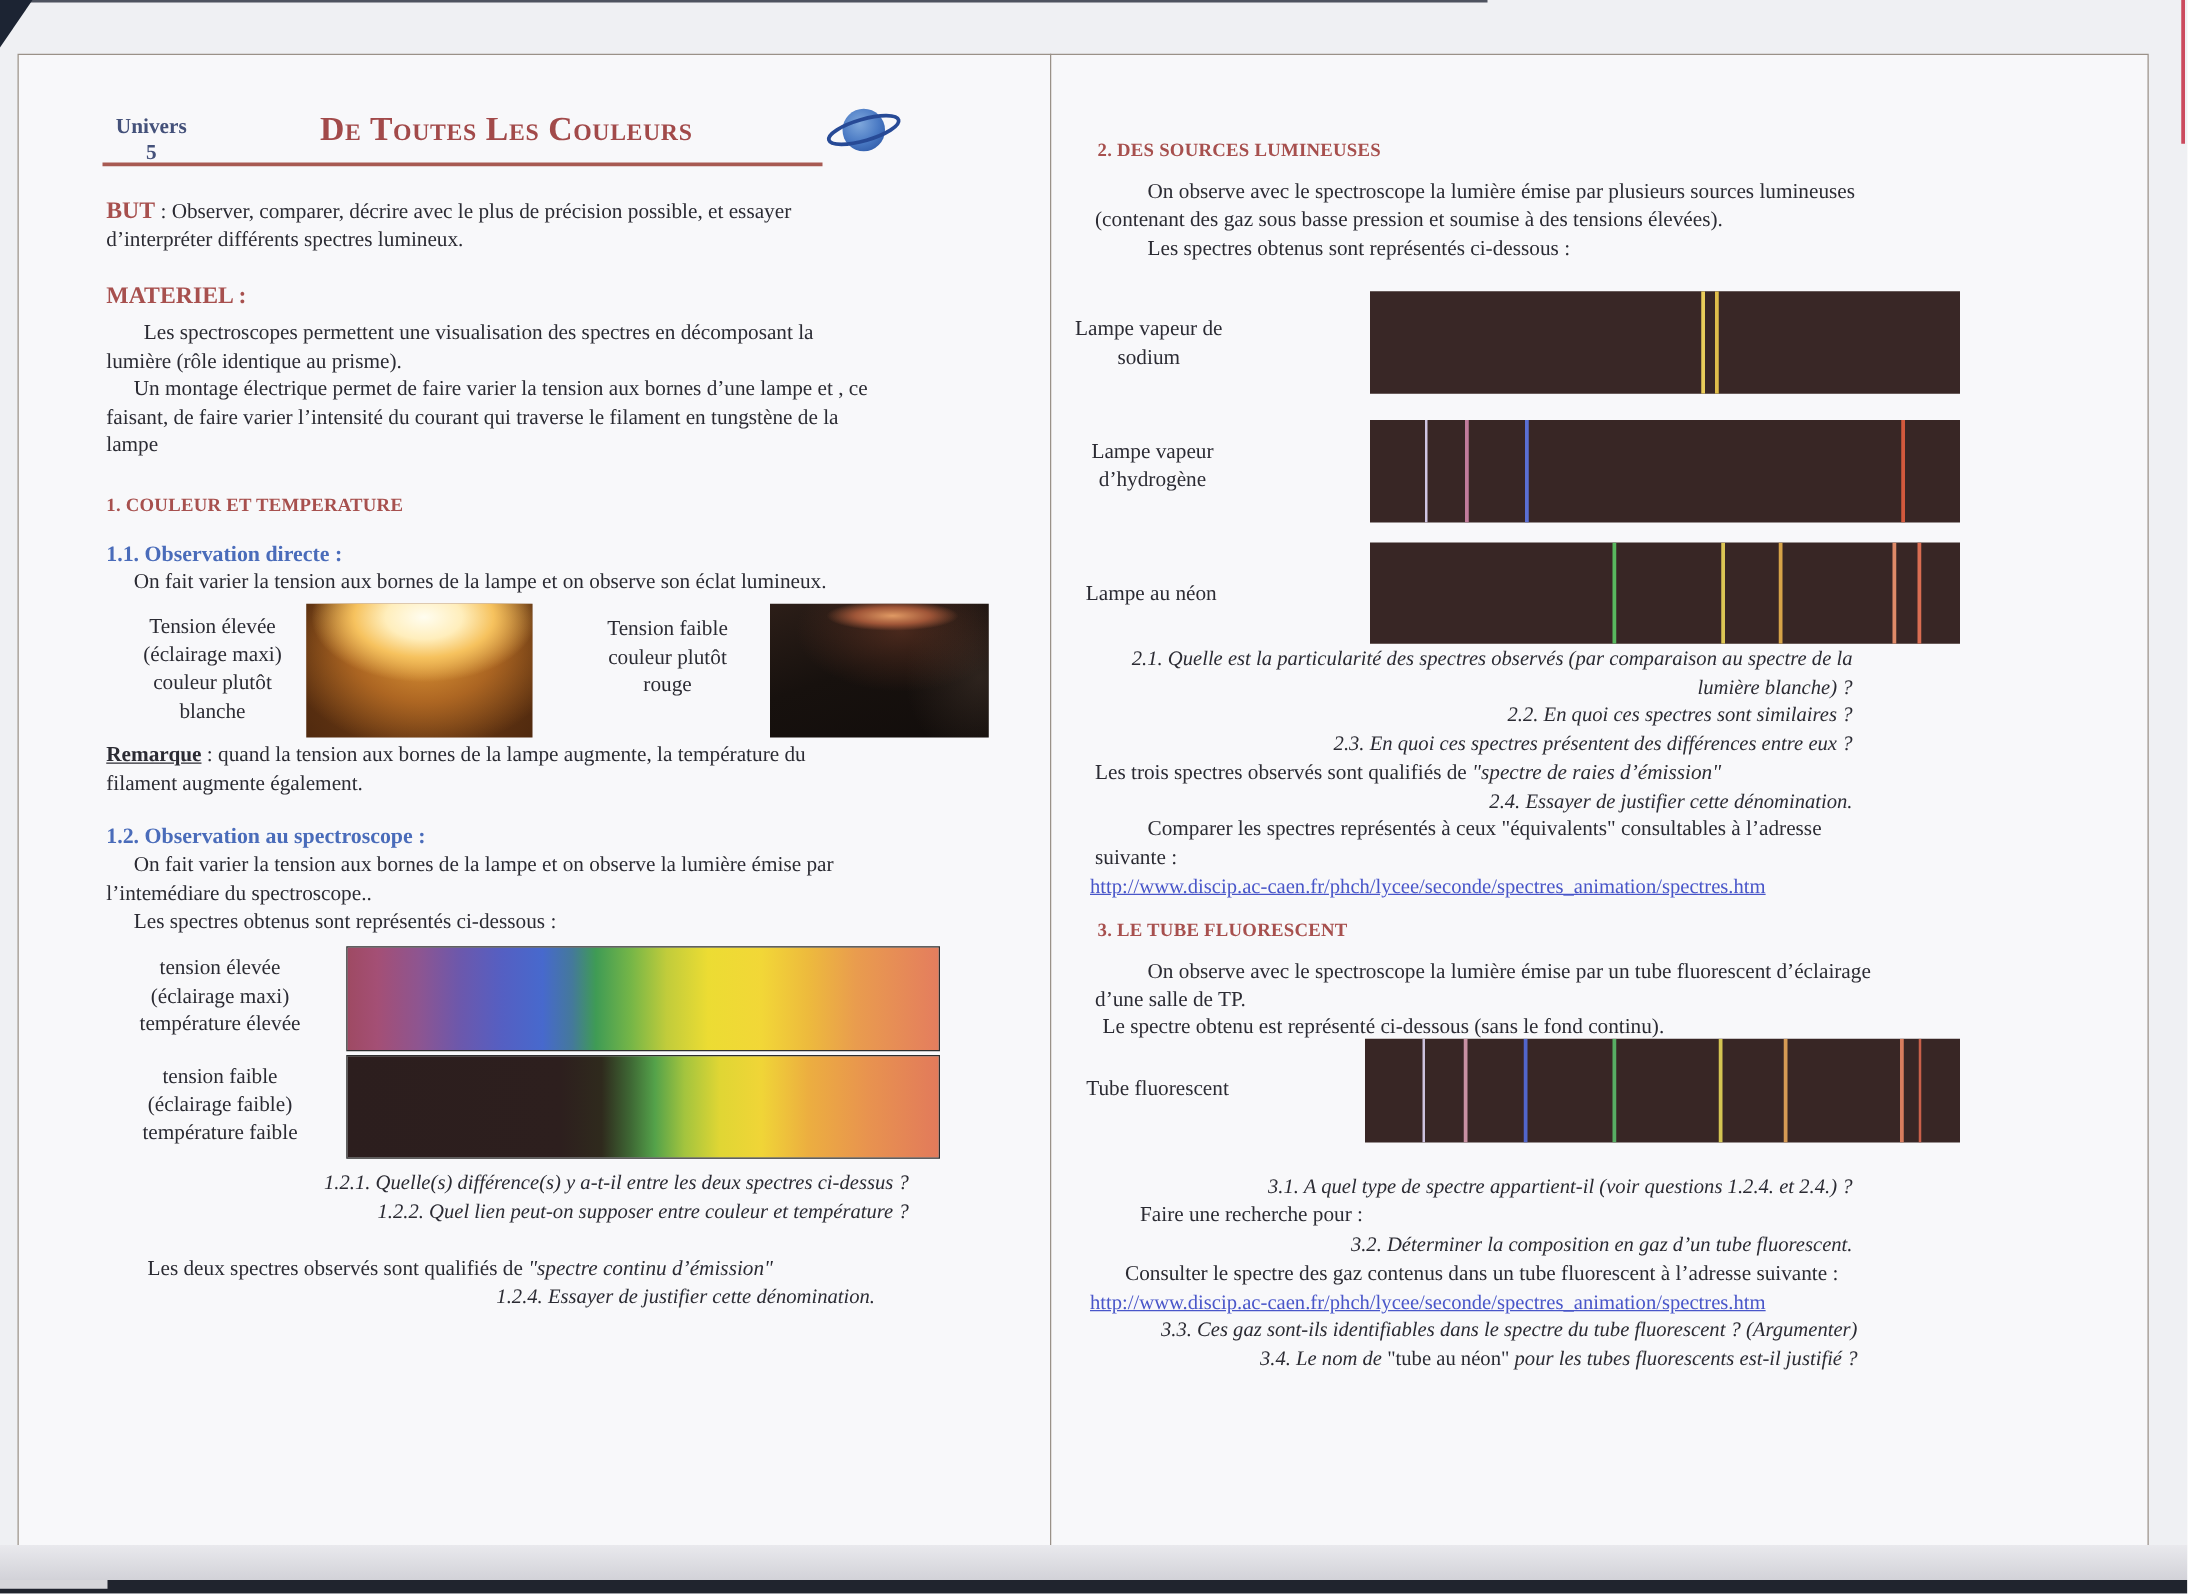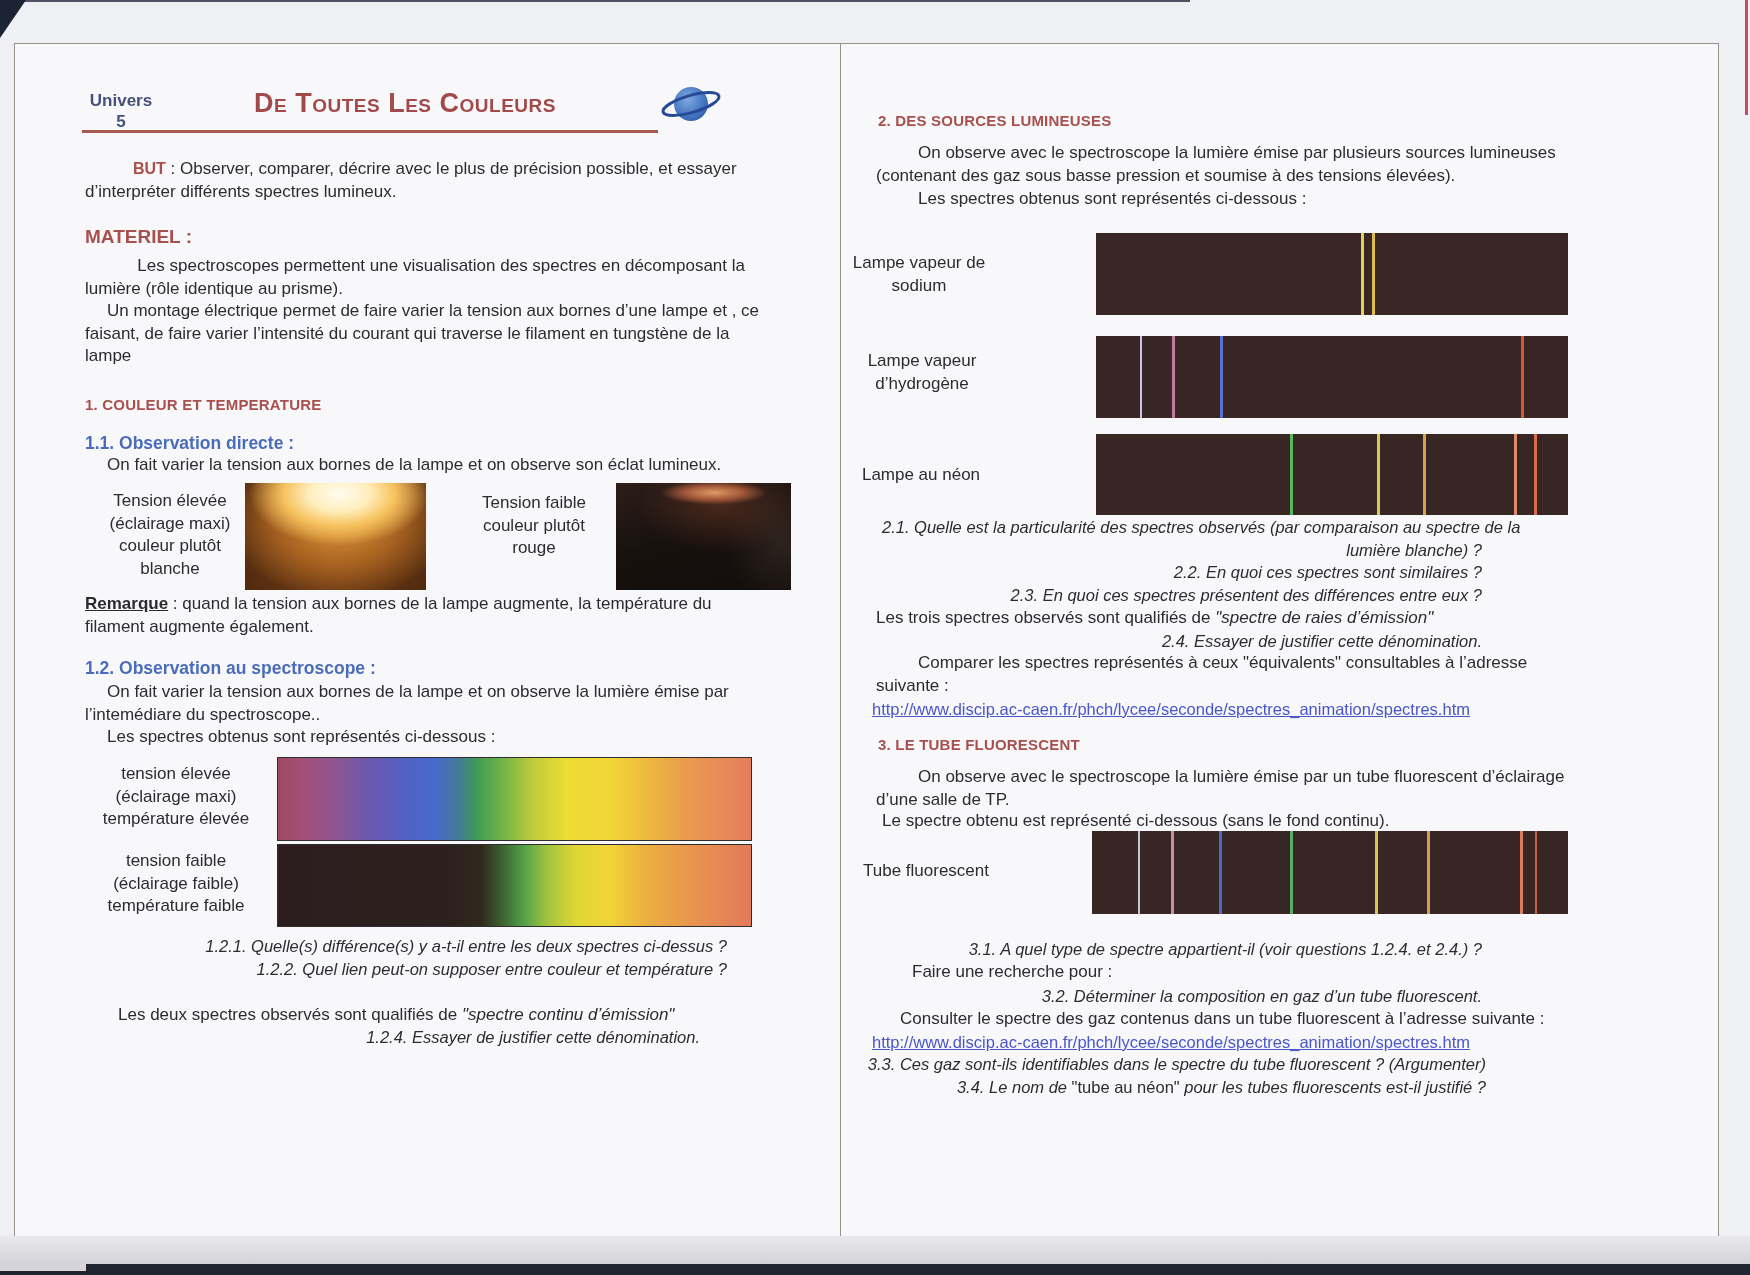--- a/index.html
+++ b/index.html
@@ -1,37 +1,37 @@
 <!DOCTYPE html>
 <html><head>
 <meta charset="utf-8">
 <style>
   html,body{margin:0;padding:0;}
   .stage{position:relative;width:1750px;height:1275px;background:#eff0f3;
-         font-family:Liberation Sans, sans-serif;color:#2b2b33;overflow:hidden;}
+         font-family:Liberation Serif, serif;color:#2b2b33;overflow:hidden;}
   .sheet{position:absolute;left:14px;top:43px;width:1703px;height:1192px;
          background:#f8f8fa;border:1px solid #9a9188;}
   .divider{position:absolute;left:840px;top:43px;width:1px;height:1193px;background:#9a9188;}
   .tb{position:absolute;font-size:17px;line-height:22.5px;}
   .nw{white-space:nowrap;}
   .b{font-weight:bold;}
   .u{text-decoration:underline;}
   .it{font-style:italic;}
   .noit{font-style:normal;}
   .center{text-align:center;}
   .right-al{text-align:right;}
   .h-red{color:#a7504e;font-weight:bold;}
   .h-sec{font-size:15px;letter-spacing:0.2px;}
   .h-blue{color:#4a6cba;font-weight:bold;font-size:17.5px;text-align:center;}
   .q{font-size:16.5px;font-style:italic;}
   .course{color:#44517a;font-weight:bold;font-size:17px;line-height:21px;text-align:center;}
   .doc-title{font-size:27px;font-weight:bold;color:#a24a4a;font-variant:small-caps;
              letter-spacing:0.5px;text-align:center;}
   .rule{position:absolute;background:#a85a52;}
-  .indent1{padding-left:30px;text-align:right;}
+  .indent1{padding-left:30px;}
   .indent2{padding-left:22px;}
   .indent3{padding-left:42px;}
   .strip{position:absolute;overflow:hidden;}
   .strip.cont{border:1px solid #2e2e2e;}
   .sline{position:absolute;top:0;bottom:0;}
   .link{color:#4956c9;text-decoration:underline;font-size:16.5px;}
   .photo{position:absolute;}
   .photo1{background:
       radial-gradient(90px 52px at 52% 10%, #fffdf0 0%, #ffeebc 34%, #f6c25e 62%, rgba(150,70,20,0) 100%),
       radial-gradient(150px 110px at 52% 32%, rgba(240,168,62,0.85) 0%, rgba(200,120,40,0.7) 40%, rgba(60,28,10,0) 75%),
@@ -76,21 +76,21 @@
         </radialGradient>
       </defs>
       <circle cx="32" cy="25" r="17" fill="url(#pg1)"></circle>
       <g transform="rotate(-16 32 25)">
         <ellipse cx="32" cy="25" rx="29" ry="8.5" fill="none" stroke="#274a96" stroke-width="3"></ellipse>
       </g>
     </svg>
   </div>
 
   <div class="tb" style="left:85px;top:158px;width:630px;">
-    <div class="nw"><span class="h-red" style="font-size:16px;margin-left:48px;">BUT</span><span> : Observer, comparer, décrire avec le plus de précision possible, et essayer</span></div>
+    <div class="nw"><span class="h-red" style="font-size:19px;">BUT</span><span> : Observer, comparer, décrire avec le plus de précision possible, et essayer</span></div>
     <div class="nw">d’interpréter différents spectres lumineux.</div>
   </div>
 
   <div class="tb h-red nw" style="left:85px;top:226px;font-size:19px;">MATERIEL :</div>
 
   <div class="tb" style="left:85px;top:255px;width:660px;">
     <div class="nw indent1">Les spectroscopes permettent une visualisation des spectres en décomposant la</div>
     <div class="nw">lumière (rôle identique au prisme).</div>
   </div>
 

